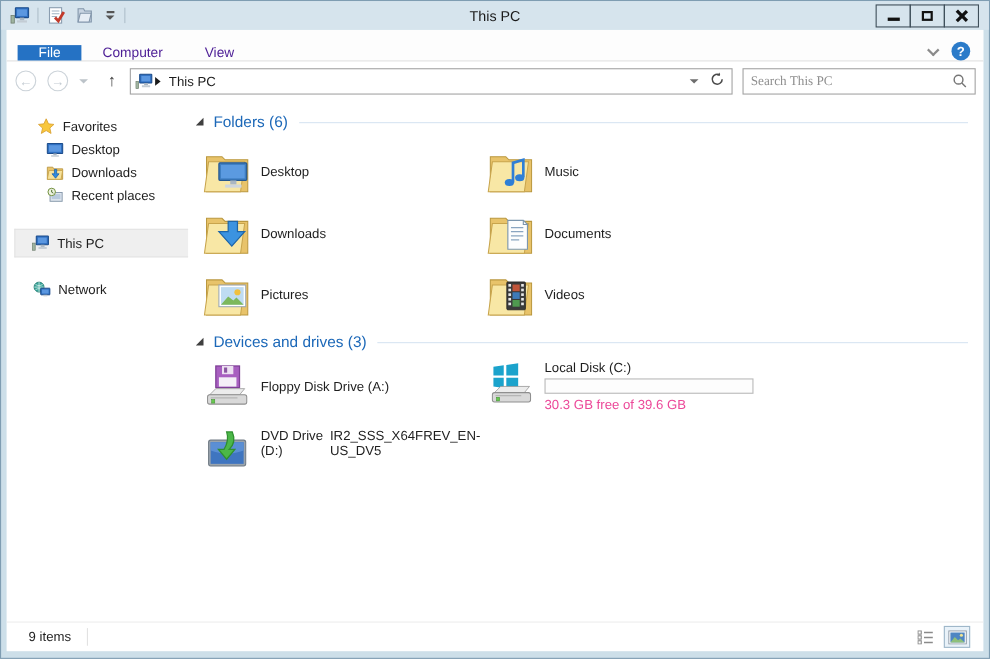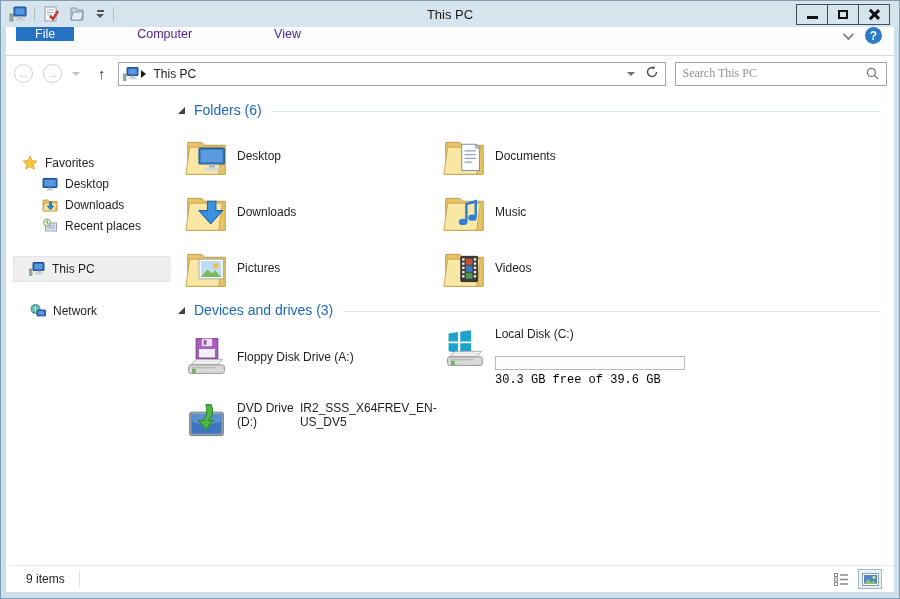--- a/index.html
+++ b/index.html
@@ -23,21 +23,21 @@
   .glyph-max { width:10px; height:9px; border:2px solid #111; }
   .glyph-close { position:relative; width:12px; height:12px; }
   .glyph-close::before,.glyph-close::after { content:""; position:absolute; left:5px; top:0; width:2.5px; height:13px; background:#111; }
   .glyph-close::before { transform:rotate(45deg); }
   .glyph-close::after { transform:rotate(-45deg); }
 
   
   .app-body { flex:1; margin:0 5px; background:#fff; display:flex; flex-direction:column; overflow:hidden; }
 
   
-  .ribbon-row { height:29px; flex:none; background:#fdfdfd; border-bottom:1px solid #d9d9d9; display:flex; align-items:flex-start; padding-left:10px;gap:44px; }
+  .ribbon-row { height:29px; flex:none; background:#fdfdfd; border-bottom:1px solid #d9d9d9; display:flex; align-items:flex-end; padding-left:10px; }
   .tab { display:flex; align-items:center; padding:0 19px; font-size:12.5px; color:#4c1d95; cursor:default; }
   .tab.active { background:#2572c4; color:#fff; }
   .ribbon-right { margin-left:auto; display:flex; align-items:center; gap:14px; padding-right:12px; }
   .chev-down { width:8px; height:8px; border-right:2px solid #8b8b8b; border-bottom:2px solid #8b8b8b; transform:rotate(45deg) translateY(-2px); }
   .help-btn { width:17px; height:17px; border-radius:50%; background:#2b7bc9; color:#fff; font-weight:bold; font-size:12px; display:flex; align-items:center; justify-content:center; }
 
   
   .navbar { height:35px; flex:none; display:flex; align-items:center; padding-left:8px; background:#fff; }
   .nav-circle { width:19px; height:19px; border-radius:50%; border:1px solid #ccd3d9; color:#c4ccd3; font-size:12px; display:flex; align-items:center; justify-content:center; margin-right:10px; }
   .nav-chev { margin-right:12px; border-top-color:#bcc3c9; }
@@ -49,45 +49,45 @@
   .addr-chev { border-top-color:#6d6d6d; }
   .searchbox { width:212px; height:24px; border:1px solid #a3a3a3; margin-left:9px; display:flex; align-items:center; background:#fff; }
   .searchbox input { flex:1; border:none; outline:none; font-family:Liberation Serif, serif; font-size:12px; padding-left:7px; color:#333; background:transparent; }
   .searchbox input::placeholder { color:#8f8f8f; }
   .search-icon-wrap { padding:0 7px; display:flex; }
 
   
   .content { flex:1; display:flex; overflow:hidden; }
   .sidebar { width:165px; flex:none; padding-top:13px; }
   .side-item { height:21px; display:flex; align-items:center; gap:7px; font-size:12px; cursor:default; }
-  .side-root { padding-left:16px;margin-top:48px; }
+  .side-root { padding-left:28px; }
   .side-child { padding-left:36px; }
   .side-sel { height:26px; margin:20px 0 0 7px; padding-left:15px; background:#efefef; border:1px solid #e4e4e4; border-right:none; }
   .side-network { margin-top:18px; padding-left:24px; height:22px;text-align:right; }
   .icon16 { width:16px; height:16px; flex:none; }
 
   .main { flex:1; padding-top:11px; position:relative; }
   .group-header { display:flex; align-items:center; margin-left:7px; cursor:default; }
   .group-tri { width:0; height:0; border-left:7px solid transparent; border-bottom:7px solid #3f3f3f; margin-right:9px; }
   .group-title { color:#1c68b8; font-size:14px; white-space:nowrap; }
   .group-line { flex:1; height:1px; background:#d8e5f2; margin:2px 14px 0 10px; }
 
   .folders-grid { margin:10px 0 6px 13px; display:grid; grid-template-columns:258px 300px; grid-template-rows:repeat(3,56px); grid-auto-flow:column; }
   .tile { display:flex; align-items:center; gap:8px; cursor:default; }
   .tile-icon { width:45px; height:45px; flex:none; }
   .tile-label { font-size:12px; color:#1e1e1e; }
 
   .devices-grid { margin:8px 0 0 13px; display:grid; grid-template-columns:258px 300px; }
   .dev-tile { display:flex; gap:8px; cursor:default; }
   .dev-center { align-items:center; }
   .disk-col { display:flex; flex-direction:column; padding-top:1px; }
-  .disk-name { margin-bottom:15px; }
+  .disk-name { margin-bottom:3px; }
   .usage-bar { width:190px; height:14px; border:1px solid #b9b9b9; background:#fdfdfd; margin-bottom:3px; }
   .usage-fill { height:100%; width:0; }
-  .gray-text { color:#000000; font-size:12px;font-family:Liberation Mono, monospace; }
+  .gray-text { color:#ec4899; font-size:12px; }
   .dvd-tile { margin-top:12px; }
   .dvd-col { display:flex; flex-direction:row; gap:1px; padding-top:2px; }
 
   
   .statusbar { height:27px; flex:none; border-top:1px solid #ededed; display:flex; align-items:center; padding:0 12px 0 20px; }
   .status-sep { width:1px; height:16px; background:#e2e2e2; margin-left:14px; }
   .status-right { margin-left:auto; display:flex; align-items:center; gap:5px; }
   .view-btn { width:24px; height:20px; display:flex; align-items:center; justify-content:center; border:1px solid transparent; }
   .view-btn.selected { border-color:#9fb7c9; background:#e9f2f9; }
 </style>
@@ -307,38 +307,38 @@
                   <path d="M18 33 L25 25 L30 29 L33 26 L40 33 Z" fill="#7cb85c"></path>
                 </svg>
             </span>
             <span class="tile-label">Pictures</span>
           </div>
           <div class="tile">
             <span class="tile-icon">
               <svg width="45" height="45" viewBox="0 0 48 48">
                   <path d="M4 9h15l3 3h22v31H4z" fill="#e8c36a" stroke="#ba983f" stroke-width="1"></path>
                   <path d="M6 14 L41 14 L37 43 L2 43 Z" fill="#f8e7a5" stroke="#c8a44c" stroke-width="1"></path>
+                  <path d="M26 34 V15 l10 -3 v17" fill="none" stroke="#2f7fd6" stroke-width="2.6"></path>
+                  <ellipse cx="22.5" cy="34" rx="4.5" ry="3.4" fill="#2f7fd6"></ellipse>
+                  <ellipse cx="32.5" cy="29.5" rx="4.5" ry="3.4" fill="#2f7fd6"></ellipse>
+                </svg>
+            </span>
+            <span class="tile-label">Music</span>
+          </div>
+          <div class="tile">
+            <span class="tile-icon">
+              <svg width="45" height="45" viewBox="0 0 48 48">
+                  <path d="M4 9h15l3 3h22v31H4z" fill="#e8c36a" stroke="#ba983f" stroke-width="1"></path>
+                  <path d="M6 14 L41 14 L37 43 L2 43 Z" fill="#f8e7a5" stroke="#c8a44c" stroke-width="1"></path>
                   <path d="M21 11 h15 l4 4 v24 h-19 z" fill="#fdfdfd" stroke="#7d96ad" stroke-width="1.1"></path>
                   <path d="M36 11 v4 h4" fill="none" stroke="#7d96ad" stroke-width="1.1"></path>
                   <path d="M24 18h12M24 22h12M24 26h12M24 30h8" stroke="#8aa5c0" stroke-width="1.2"></path>
                 </svg>
             </span>
             <span class="tile-label">Documents</span>
-          </div>
-          <div class="tile">
-            <span class="tile-icon">
-              <svg width="45" height="45" viewBox="0 0 48 48">
-                  <path d="M4 9h15l3 3h22v31H4z" fill="#e8c36a" stroke="#ba983f" stroke-width="1"></path>
-                  <path d="M6 14 L41 14 L37 43 L2 43 Z" fill="#f8e7a5" stroke="#c8a44c" stroke-width="1"></path>
-                  <path d="M26 34 V15 l10 -3 v17" fill="none" stroke="#2f7fd6" stroke-width="2.6"></path>
-                  <ellipse cx="22.5" cy="34" rx="4.5" ry="3.4" fill="#2f7fd6"></ellipse>
-                  <ellipse cx="32.5" cy="29.5" rx="4.5" ry="3.4" fill="#2f7fd6"></ellipse>
-                </svg>
-            </span>
-            <span class="tile-label">Music</span>
           </div>
           <div class="tile">
             <span class="tile-icon">
               <svg width="45" height="45" viewBox="0 0 48 48">
                   <path d="M4 9h15l3 3h22v31H4z" fill="#e8c36a" stroke="#ba983f" stroke-width="1"></path>
                   <path d="M6 14 L41 14 L37 43 L2 43 Z" fill="#f8e7a5" stroke="#c8a44c" stroke-width="1"></path>
                   <rect x="20" y="11" width="18" height="27" rx="1" fill="#3a3a3a" stroke="#222" stroke-width="0.8"></rect>
                   <g fill="#e8e8e8">
                     <rect x="21.5" y="13" width="2.6" height="2.6"></rect>
                     <rect x="21.5" y="17.5" width="2.6" height="2.6"></rect>

